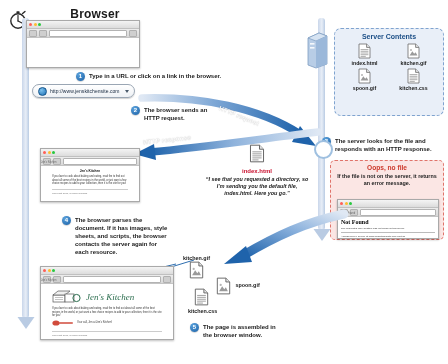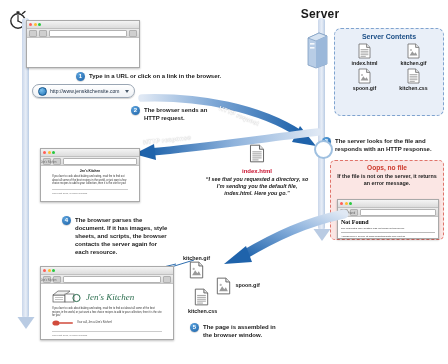--- a/index.html
+++ b/index.html
@@ -173,21 +173,21 @@
       <polygon points="10,13 1.5,1 18.5,1" fill="#b9cbe3"></polygon>
     </svg>
   </div>
 
   <div style="position:absolute;left:311.5px;top:228px;">
     <svg width="20" height="14" viewBox="0 0 20 14">
       <polygon points="10,13 1.5,1 18.5,1" fill="#b9cbe3"></polygon>
     </svg>
   </div>
 
-  <div class="col-title" style="left:285px;top:7px;width:70px;">Server</div>
+  <div class="col-title" style="left:55px;top:7px;width:80px;">Browser</div>
 
   <div class="win" style="left:26px;top:20px;width:112px;height:46px;">
     <div class="tbar">
       <span class="dots">
           <i></i>
           <i></i>
           <i></i>
         </span>
     </div>
     <div class="nav">

